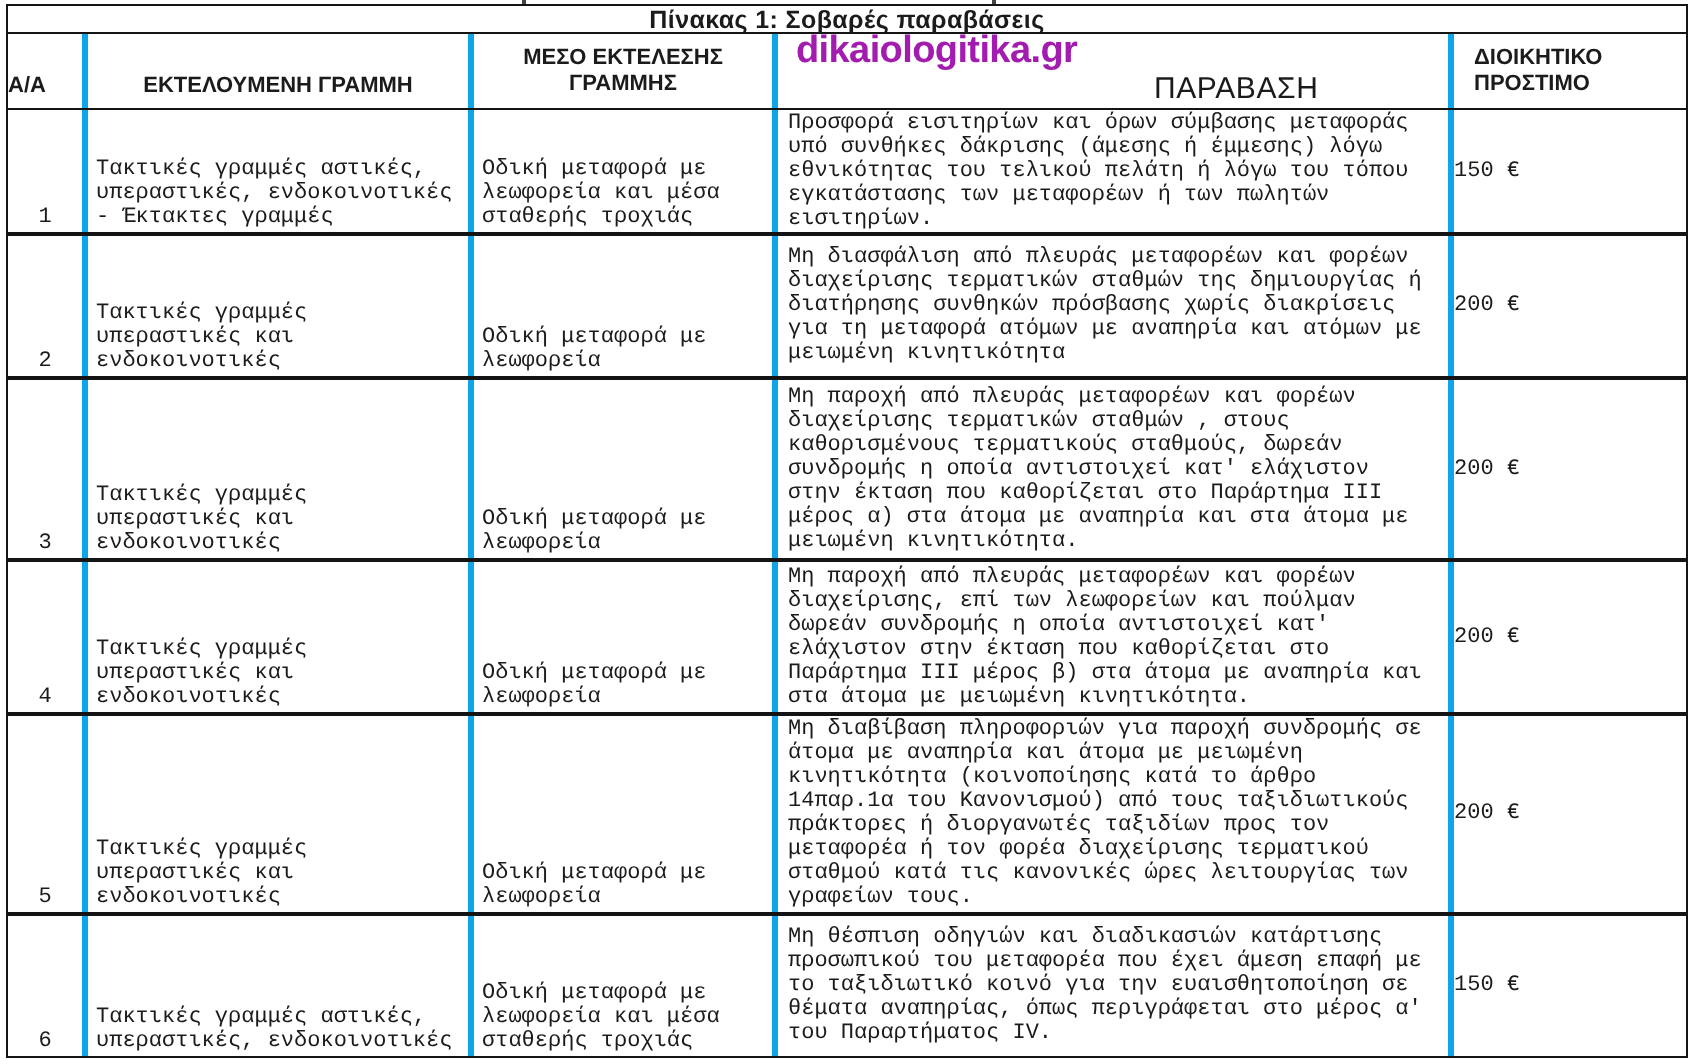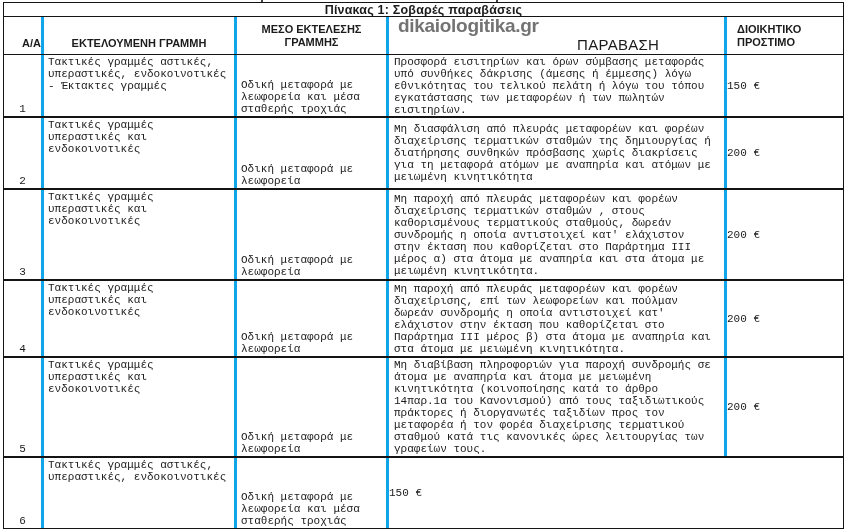--- a/index.html
+++ b/index.html
@@ -23,37 +23,37 @@
   }
   .row { display:flex; width:100%; }
   .row.hdr { height:38px; border-bottom:1px solid #141414; }
   .row.body { border-bottom:2px solid #141414; }
   .row.body:last-child { border-bottom:none; }
 
   .cell { border-right:3px solid #0ea5e9; overflow:hidden; }
   .cell:last-child { border-right:none; }
 
   .c-num  { width:40px;  display:flex; align-items:flex-end; justify-content:center; padding-bottom:1px; }
-  .c-line { width:193px; display:flex; padding:1px 4px 1px 4px; }
+  .c-line { width:193px; display:flex; align-items:flex-end; padding:1px 4px 1px 4px; }
   .c-means{ width:152px; display:flex; align-items:flex-end; padding:1px 4px 1px 4px; }
   .c-viol { width:338px; display:flex; align-items:center;  padding:2px 7px 2px 5px; }
   .c-fine { flex:1; display:flex; align-items:center; }
 
   .row.body .cell { font-size:11px; line-height:12px;font-family:Liberation Mono, monospace; }
   .row.hdr .cell  { font-size:11px; line-height:13px; font-weight:bold; }
 
-  .h-num  { align-items:flex-end; justify-content:flex-end; padding-bottom:4px; }
+  .h-num  { align-items:flex-end; justify-content:flex-start; padding-bottom:4px; }
   .h-line { align-items:flex-end; justify-content:center; padding-bottom:4px; text-align:center; }
   .h-means{ align-items:center; justify-content:center; text-align:center; padding:0 6px; }
   .h-viol { position:relative; }
   .h-fine { align-items:center; justify-content:center; text-align:left; padding:0 10px; }
 
   .watermark {
     position:absolute; left:9px; top:2px;
-    font-size:19px; font-weight:bold; color:#737373; letter-spacing:-0.3px;
+    font-size:19px; font-weight:bold; color:#a21caf; letter-spacing:-0.3px;
     white-space:nowrap;
   }
   .viol-hdr-label {
     position:absolute; left:188px; bottom:3px;
     font-size:15px; font-weight:normal; letter-spacing:0.3px;
   }
 
   
   .rh1 { height:63px; }
   .rh2 { height:72px; }
@@ -187,19 +187,22 @@
     <div class="row body rh6">
       <div class="cell c-num">
           <span>6</span>
         </div>
       <div class="cell c-line">
           <span>Τακτικές γραμμές αστικές, υπεραστικές, ενδοκοινοτικές</span>
         </div>
       <div class="cell c-means">
           <span>Οδική μεταφορά με λεωφορεία και μέσα σταθερής τροχιάς</span>
         </div>
+      <div class="cell c-viol">
+          <span>Μη θέσπιση οδηγιών και διαδικασιών κατάρτισης προσωπικού του μεταφορέα που  έχει άμεση επαφή με το ταξιδιωτικό κοινό για την ευαισθητοποίηση σε θέματα αναπηρίας, όπως περιγράφεται στο μέρος α' του Παραρτήματος IV.</span>
+        </div>
       <div class="cell c-fine">
           <span>150 €</span>
         </div>
     </div>
 
   </div>
 </div>
 
 </body></html>

